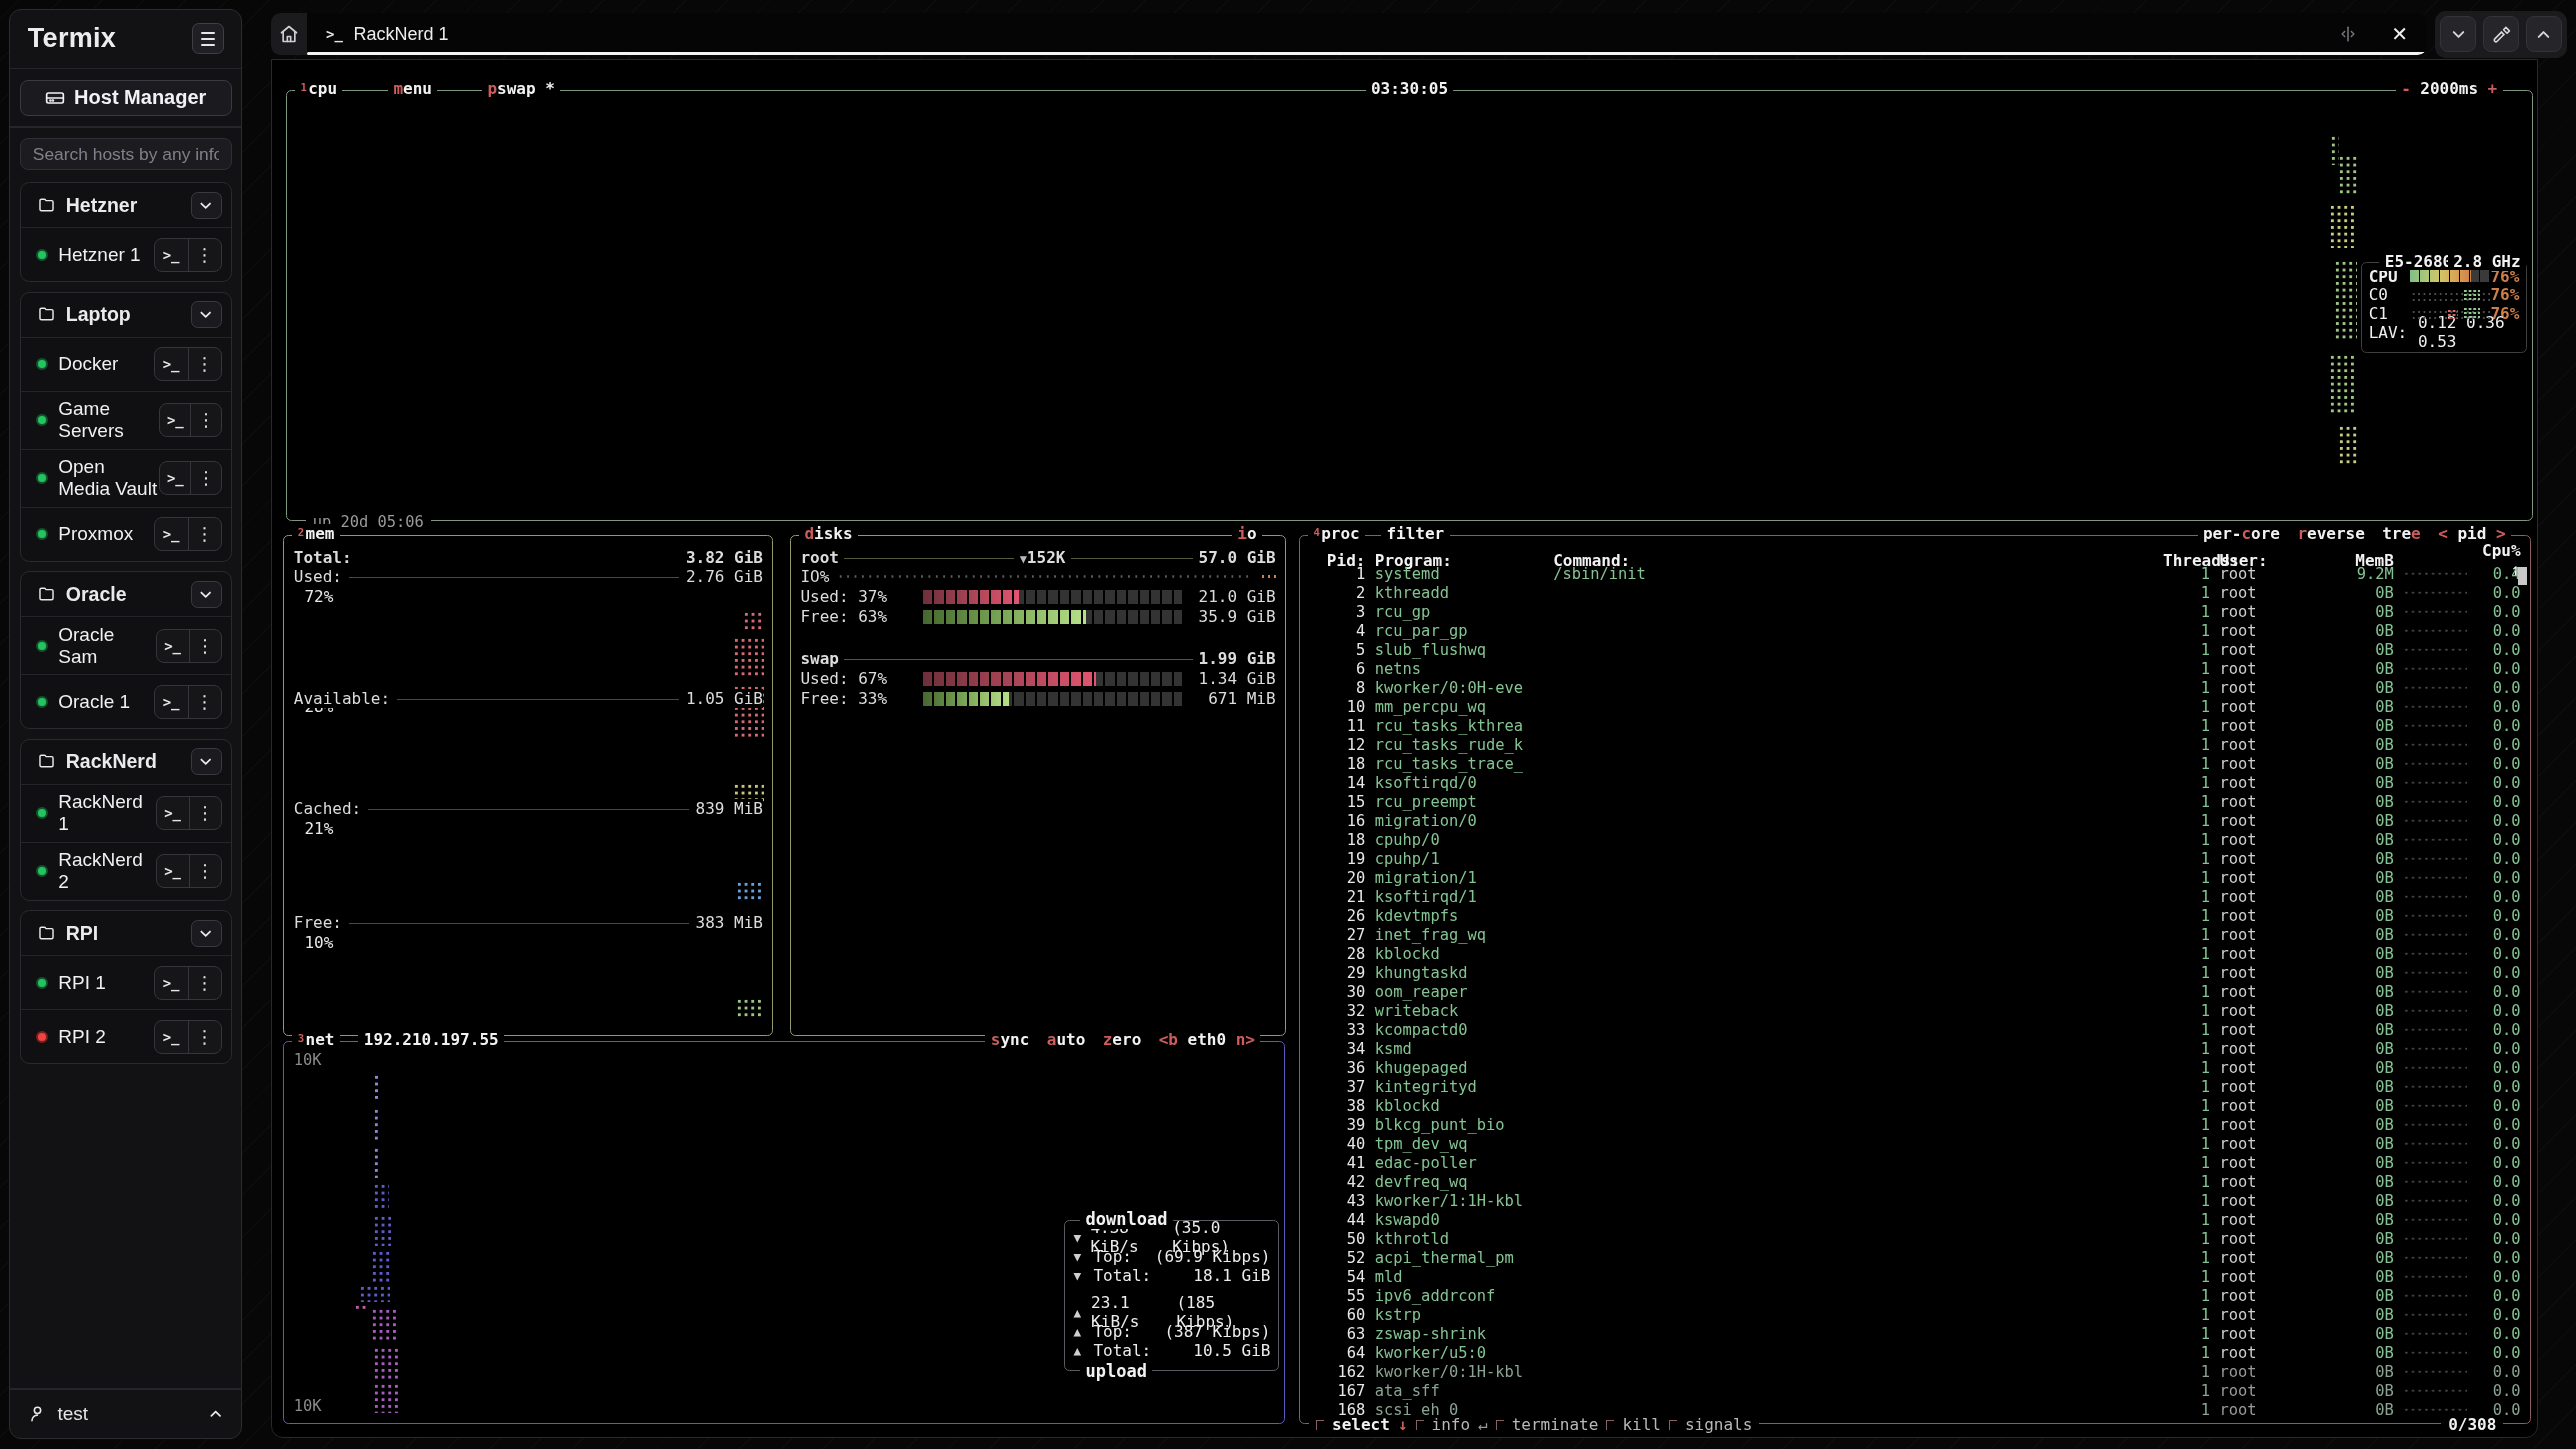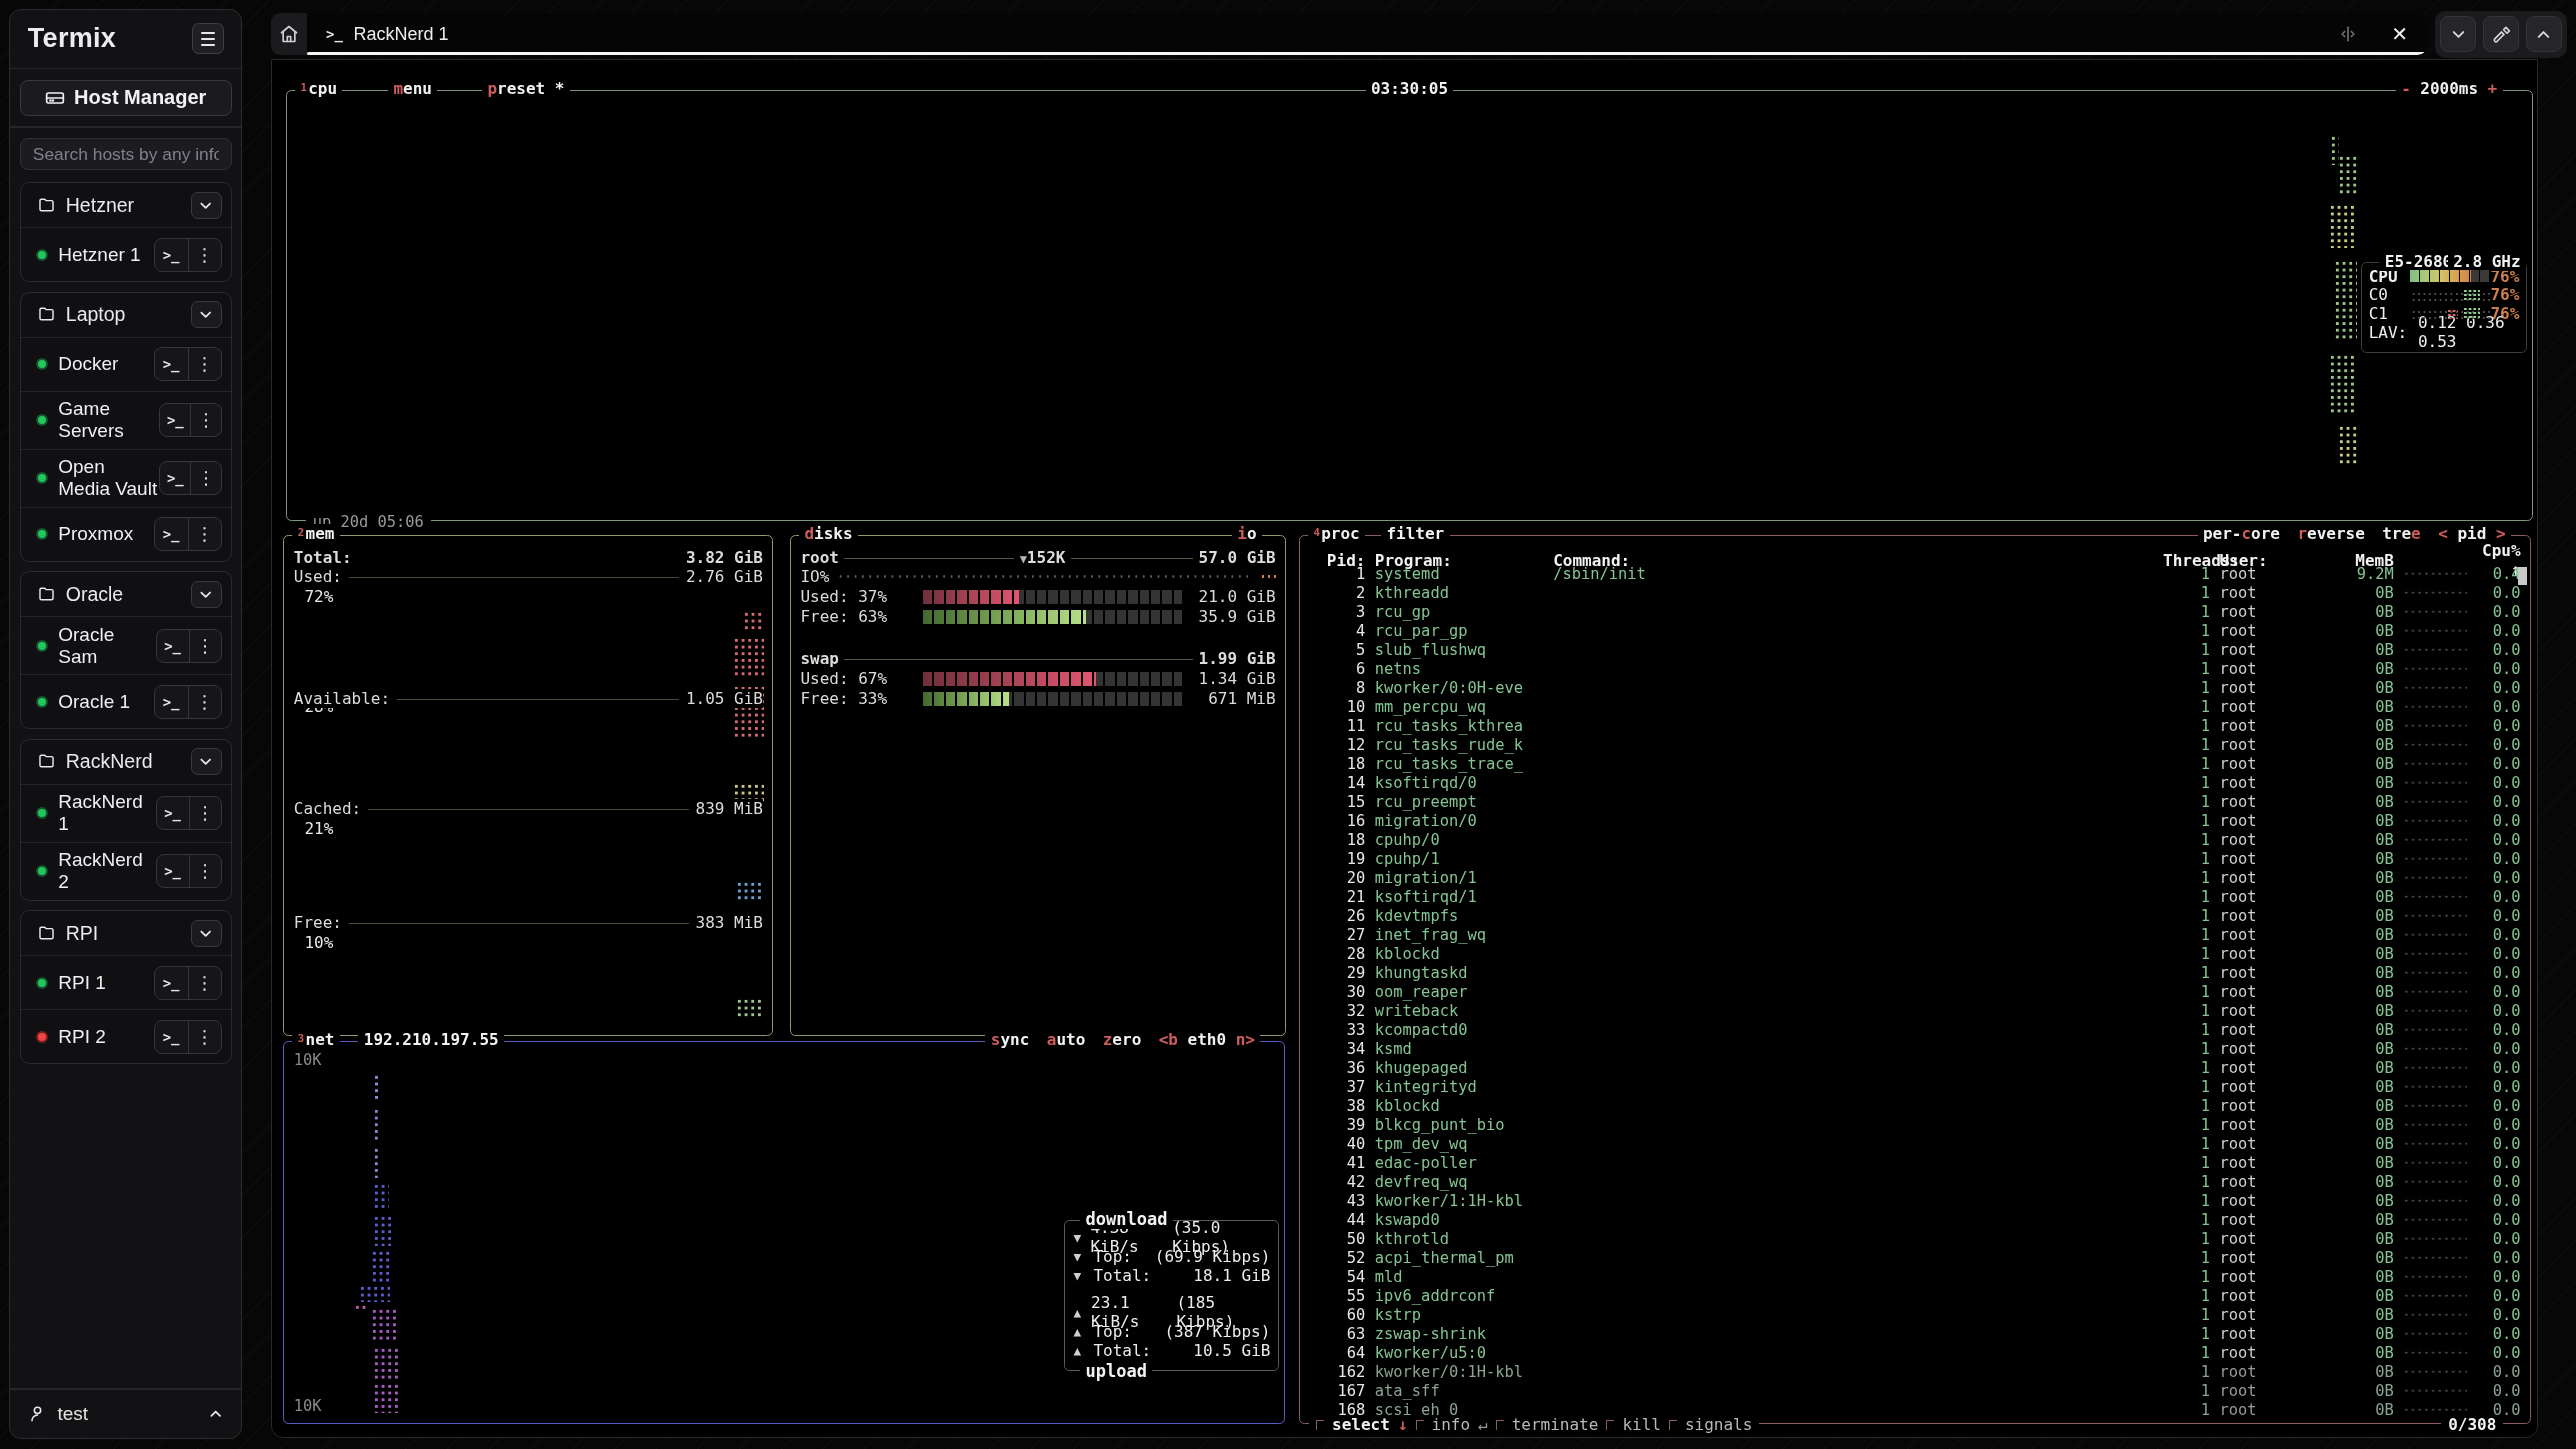--- a/index.html
+++ b/index.html
@@ -26,21 +26,21 @@
   .sb-div{height:1.3px;background:var(--line);flex:0 0 auto}
   .sb-pad{padding:10.7px 9.4px;flex:0 0 auto}
   .hm-btn{height:36px;width:100%;border:1.3px solid #3a3a40;background:#1b1b1f;border-radius:8px;
     display:flex;align-items:center;justify-content:center;gap:8.7px;color:#f2f2f4;font-size:20px;font-weight:bold;cursor:pointer}
   .search{height:32px;width:100%;border:1.3px solid #2f2f35;background:#1c1c20;border-radius:8px;
     color:#d6d6da;font-size:17.4px;padding:0 12px;outline:none;font-family:"Liberation Sans",sans-serif}
   .search::placeholder{color:#80808a}
   .groups{flex:1 1 auto;display:flex;flex-direction:column;gap:9.4px;padding:1.3px 9.4px;overflow:hidden}
   .gcard{border:1.3px solid #2a2a2f;background:#101013;border-radius:9.4px;overflow:hidden;flex:0 0 auto}
   .ghead{height:44px;display:flex;align-items:center;padding:0 9.4px 0 16px;cursor:pointer}
-  .ghead .gname{font-size:19.5px;font-weight:normal;margin-left:10px;color:#eaeaec}
+  .ghead .gname{font-size:19.5px;font-weight:bold;margin-left:10px;color:#eaeaec}
   .ghead .sp{flex:1}
   .chev-btn{width:31px;height:27px;border:1.3px solid #3a3a40;background:#1b1b1f;border-radius:6.7px;
     display:flex;align-items:center;justify-content:center;cursor:pointer}
   .hrow{border-top:1.3px solid #242429;min-height:54px;display:flex;align-items:center;padding:6.7px 9.4px 6.7px 14.8px;cursor:pointer}
   .dot{width:12px;height:12px;border-radius:50%;flex:0 0 auto}
   .dot.on{background:#22c55e;border:2px solid #14532d}
   .dot.off{background:#ef4444;border:2px solid #7f1d1d}
   .hname{font-size:19px;margin-left:10.7px;max-width:101px;line-height:1.15;color:#f0f0f2}
   .hacts{margin-left:auto;display:flex;border:1.3px solid #35353b;border-radius:8px;overflow:hidden;background:#161619}
   .hacts .cell{width:33px;height:32px;display:flex;align-items:center;justify-content:center;cursor:pointer}
@@ -440,21 +440,21 @@
     <div class="chip" style="left:8px">
       <sup>1</sup>
         <span>cpu</span>
     </div>
     <div class="chip" style="left:101px">
       <span class="hot">m</span>
         <span>enu</span>
     </div>
     <div class="chip" style="left:195px">
       <span class="hot">p</span>
-        <span>reset *</span>
+        <span>swap *</span>
     </div>
     <div class="chip" style="left:50%;transform:translateX(-50%)">
       <span>03:30:05</span>
     </div>
     <div class="chip" style="right:29.5px">
       <span class="hot" style="margin-right:9.4px">-</span>
       <span>2000ms</span>
       <span class="hot" style="margin-left:9.4px">+</span>
     </div>
     <div class="bchip uptime">up 20d 05:06</div>

